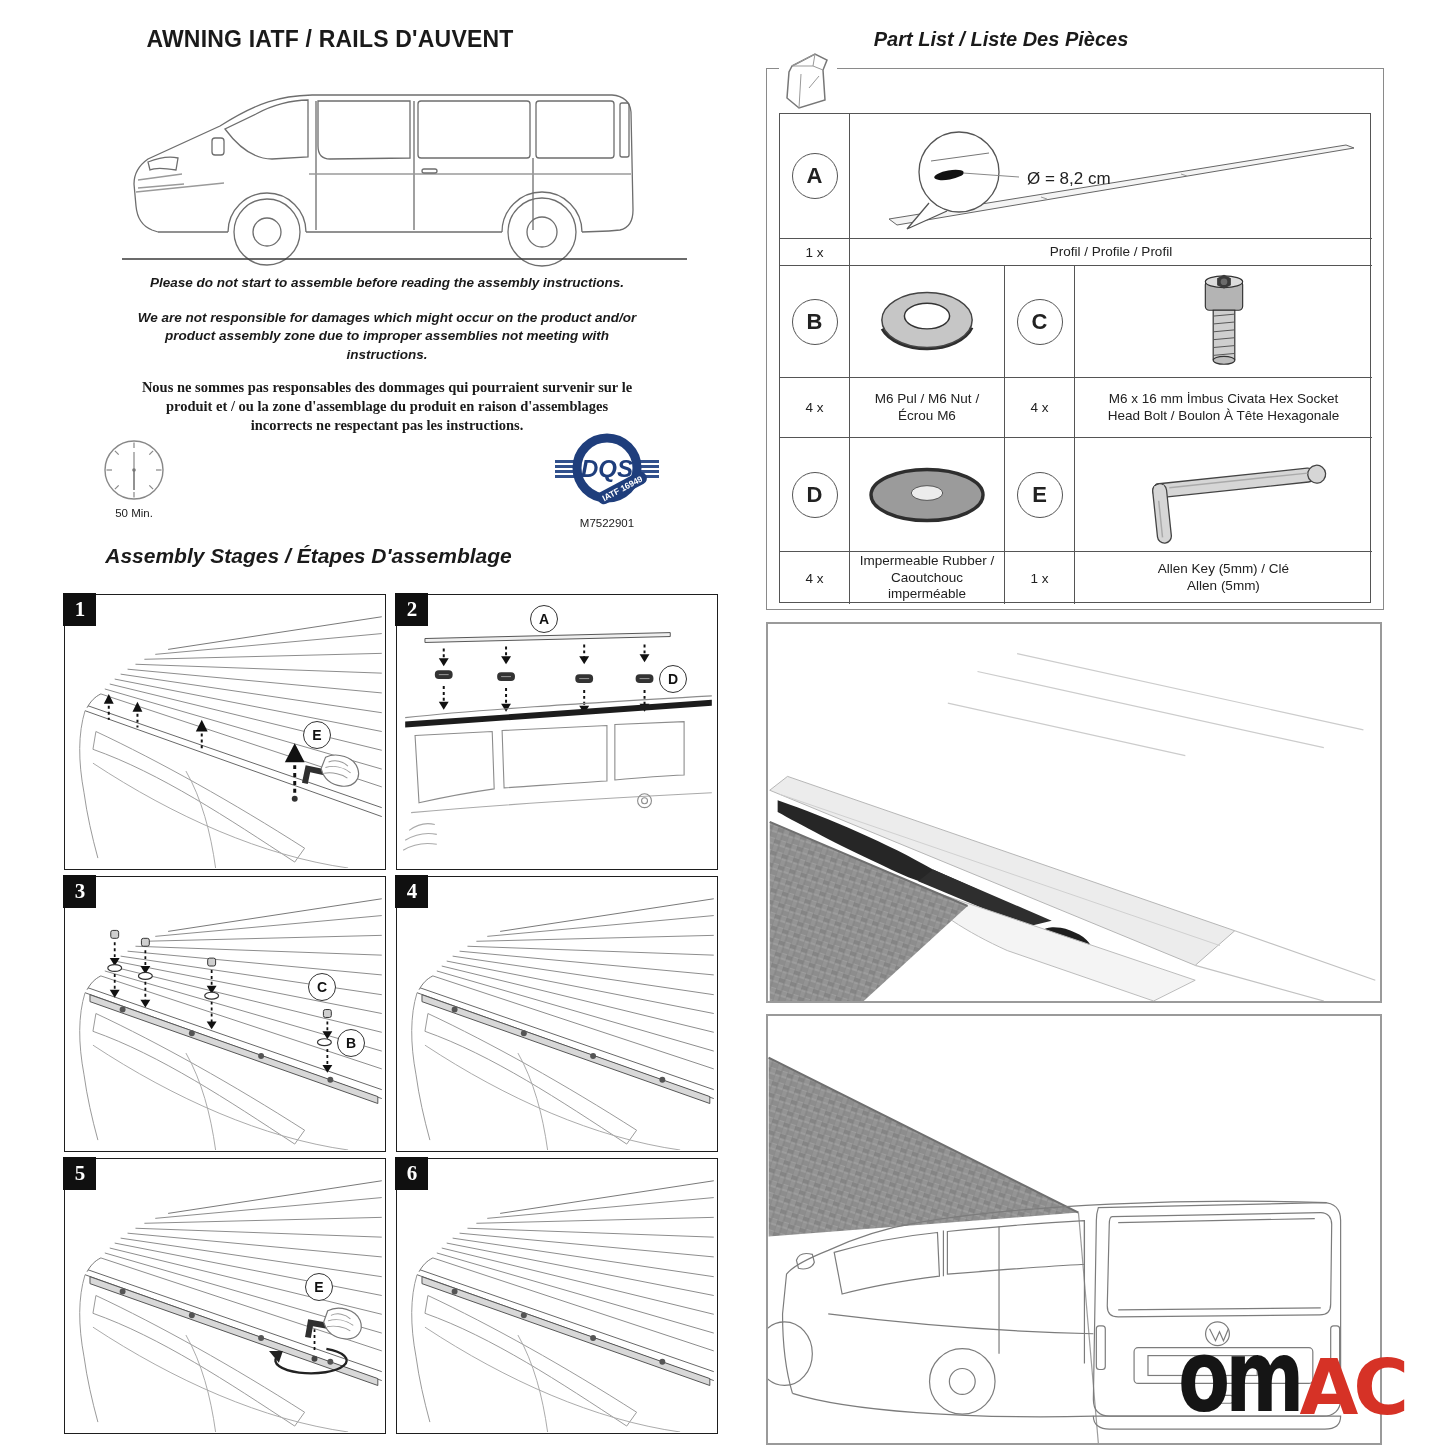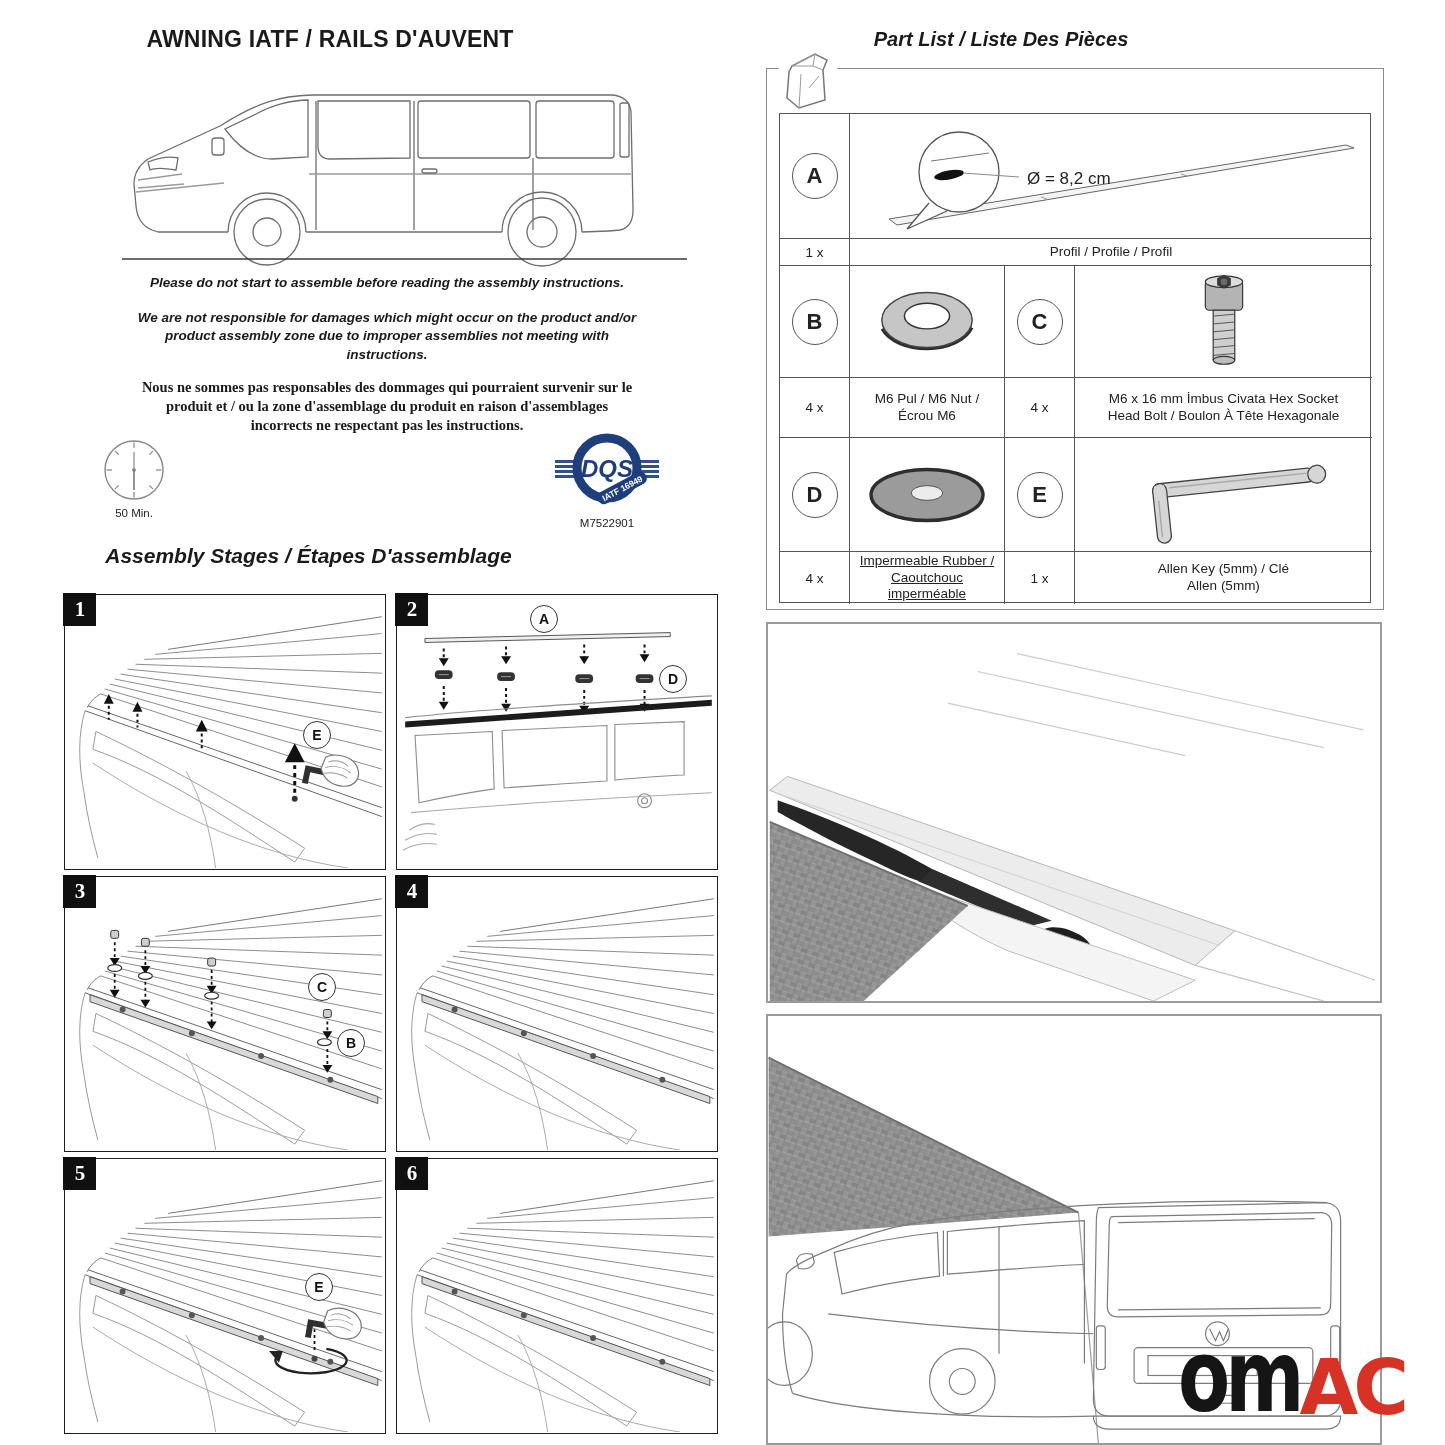--- a/index.html
+++ b/index.html
@@ -445,21 +445,21 @@
           <line x1="95" y1="43" x2="235" y2="43" stroke="#aaa" stroke-width="1.5"></line>
           <line x1="83" y1="55" x2="83" y2="92" stroke="#aaa" stroke-width="1.5"></line>
         </g>
       </svg>
     </div>
 
     <div class="cell br qty" style="left:0;top:438px;width:70px;height:52px;">
         <span>4 x</span>
       </div>
     <div class="cell br cap" style="left:70px;top:438px;width:155px;height:52px;">
-        <span style="max-width:140px;text-decoration:underline;">Impermeable Rubber / Caoutchouc imperméable</span>
+        <span style="max-width:140px;">Impermeable Rubber / Caoutchouc imperméable</span>
       </div>
     <div class="cell br qty" style="left:225px;top:438px;width:70px;height:52px;">
         <span>1 x</span>
       </div>
     <div class="cell cap" style="left:295px;top:438px;width:297px;height:52px;">
         <span style="max-width:160px;">Allen Key (5mm) / Clé Allen (5mm)</span>
       </div>
   </div>
 
   <div class="abs photo" style="left:766px;top:622px;width:616px;height:381px;">

